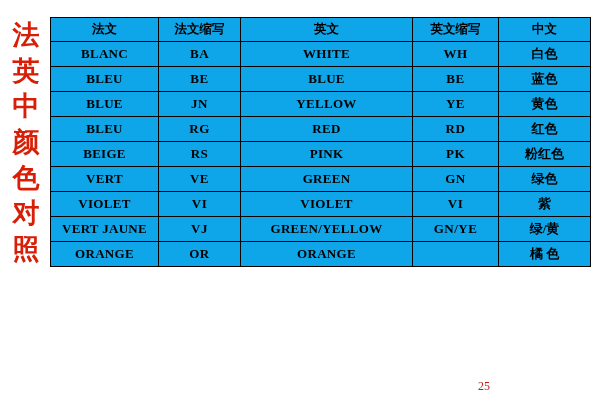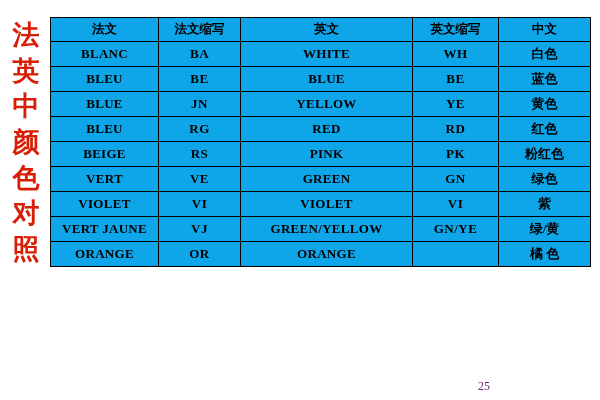--- a/index.html
+++ b/index.html
@@ -87,21 +87,21 @@
   td.abbr {
     font-size: 13px;
     letter-spacing: 0.5px;
   }
   .page-number {
     position: absolute;
     left: 478px;
     top: 379px;
     font-size: 12px;
     font-family: "Liberation Serif", serif;
-    color: #701a75;
+    color: #b91c1c;
   }
 </style>
 </head>
 <body>
 
 <div class="page">
 
   <div class="side-title">
     <span>法</span>
     <span>英</span>

